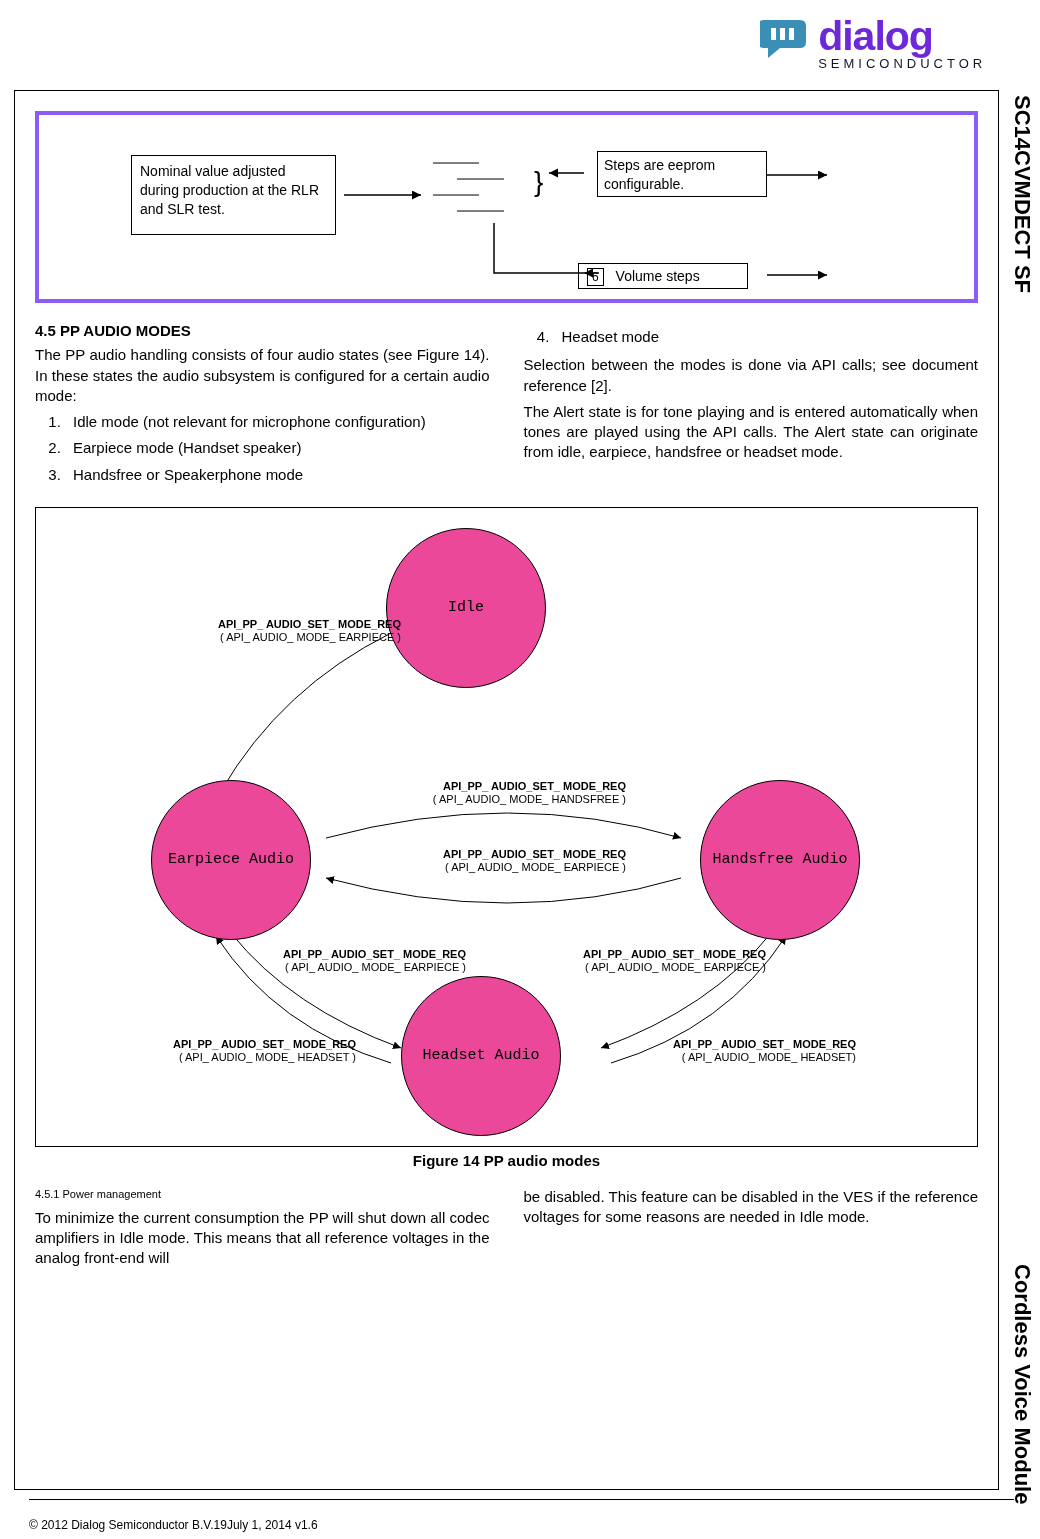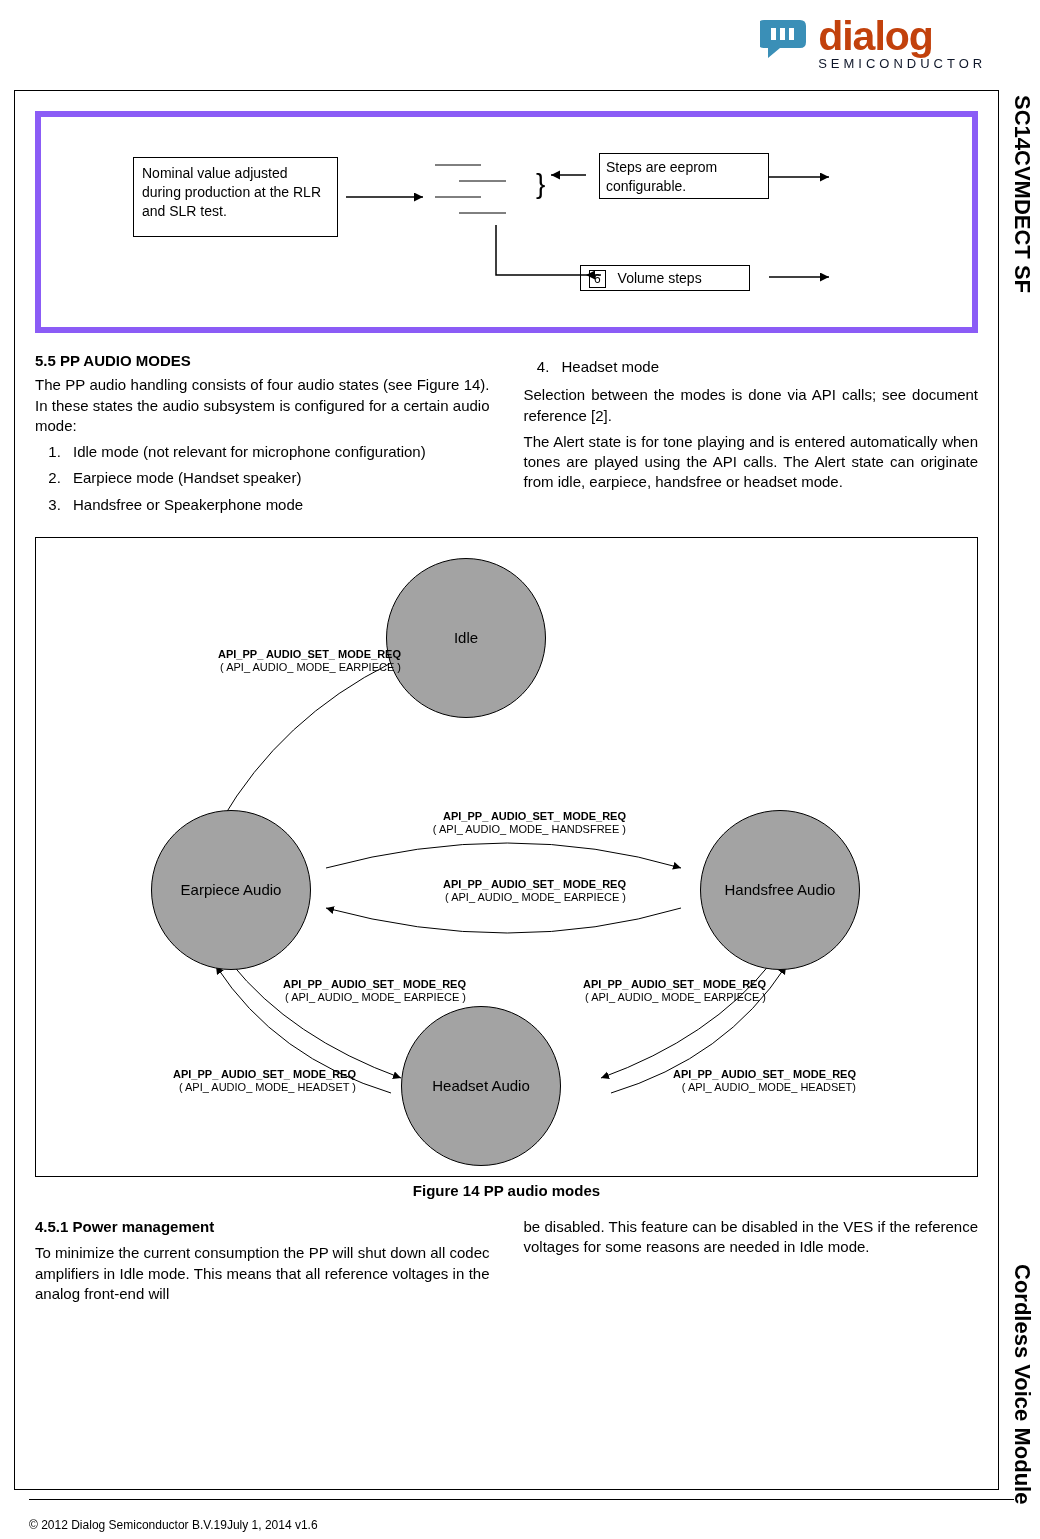--- a/index.html
+++ b/index.html
@@ -30,21 +30,21 @@
   .logo .icon svg { width: 50px; height: 42px; }
   .logo .text {
     display: inline-block;
     vertical-align: top;
     margin-left: 4px;
   }
   .logo .dialog {
     font-size: 41px;
     font-weight: bold;
     letter-spacing: -1px;
-    color: #c2410c;
+    color: #6d28d9;
     line-height: 0.9;
   }
   .logo .semi {
     font-size: 13px;
     letter-spacing: 4px;
     color: #0f172a;
     text-align: right;
   }
   .side-vert-top {
     position: absolute;
@@ -69,22 +69,22 @@
     width: 985px;
     height: 1400px;
     border: 1.5px solid #000;
   }
   .inner {
     position: absolute;
     top: 0; left: 0; right: 0; bottom: 0;
     padding: 20px 20px 8px 20px;
   }
   .fig13-box {
-    border: 6px solid #8b5cf6;
-    height: 222px;
+    border: 4px solid #8b5cf6;
+    height: 192px;
     position: relative;
     padding: 32px 8px;
   }
   .fig13-left {
     position: absolute;
     top: 40px; left: 92px;
     width: 205px; height: 80px;
     border: 1px solid #000;
     padding: 6px 8px;
     font-size: 14px;
@@ -118,41 +118,42 @@
     margin-top: 4px;
     font-size: 15px;
   }
   .two-col {
     display: flex;
     gap: 34px;
     margin-top: 18px;
   }
   .col { flex: 1; text-align: justify; }
   h3.section { font-size: 15px; font-weight: bold; margin-bottom: 4px; }
-  h4.sub { font-size: 15px; font-weight: bold; margin-bottom: 6px; }
+  h4.sub { font-size: 11px; font-weight: normal; margin-bottom: 6px; }
   ol { margin: 6px 0 8px 30px; }
   ol li { margin: 6px 0; padding-left: 8px; }
 
   .fig14-outer {
     border: 1px solid #000;
     height: 640px;
     margin-top: 14px;
     position: relative;
   }
   .state-circle {
     position: absolute;
     width: 160px; height: 160px;
     border: 1px solid #000;
     border-radius: 50%;
     display: flex;
     align-items: center;
     justify-content: center;
     text-align: center;
     font-size: 15px;
-    background: #a3a3a3;
+    background: #ec4899;
+    font-family: Liberation Mono, monospace;
   }
   .api-label {
     position: absolute;
     font-size: 11px;
     font-weight: bold;
     text-align: right;
     line-height: 1.2;
   }
   .api-label .param { font-size: 11px; font-weight: normal; }
   svg.state-arrows { position: absolute; top:0; left:0; width:100%; height:100%; pointer-events:none; }
@@ -215,21 +216,21 @@
         <line x1="394" y1="48" x2="440" y2="48" stroke="#000"></line>
         <line x1="418" y1="64" x2="465" y2="64" stroke="#000"></line>
         <line x1="394" y1="80" x2="440" y2="80" stroke="#000"></line>
         <line x1="418" y1="96" x2="465" y2="96" stroke="#000"></line>
       </svg>
       <div class="fig13-brace">}</div>
     </div>
 
     <div class="two-col">
       <div class="col">
-        <h3 class="section">5.5  PP AUDIO MODES</h3>
+        <h3 class="section">4.5  PP AUDIO MODES</h3>
         <p>The PP audio handling consists of four audio states (see Figure 14). In these states the audio subsystem is configured for a certain audio mode:</p>
         <ol>
           <li>Idle mode (not relevant for microphone configuration)</li>
           <li>Earpiece mode (Handset speaker)</li>
           <li>Handsfree or Speakerphone mode</li>
         </ol>
       </div>
       <div class="col">
         <ol start="4">
           <li>Headset mode</li>

